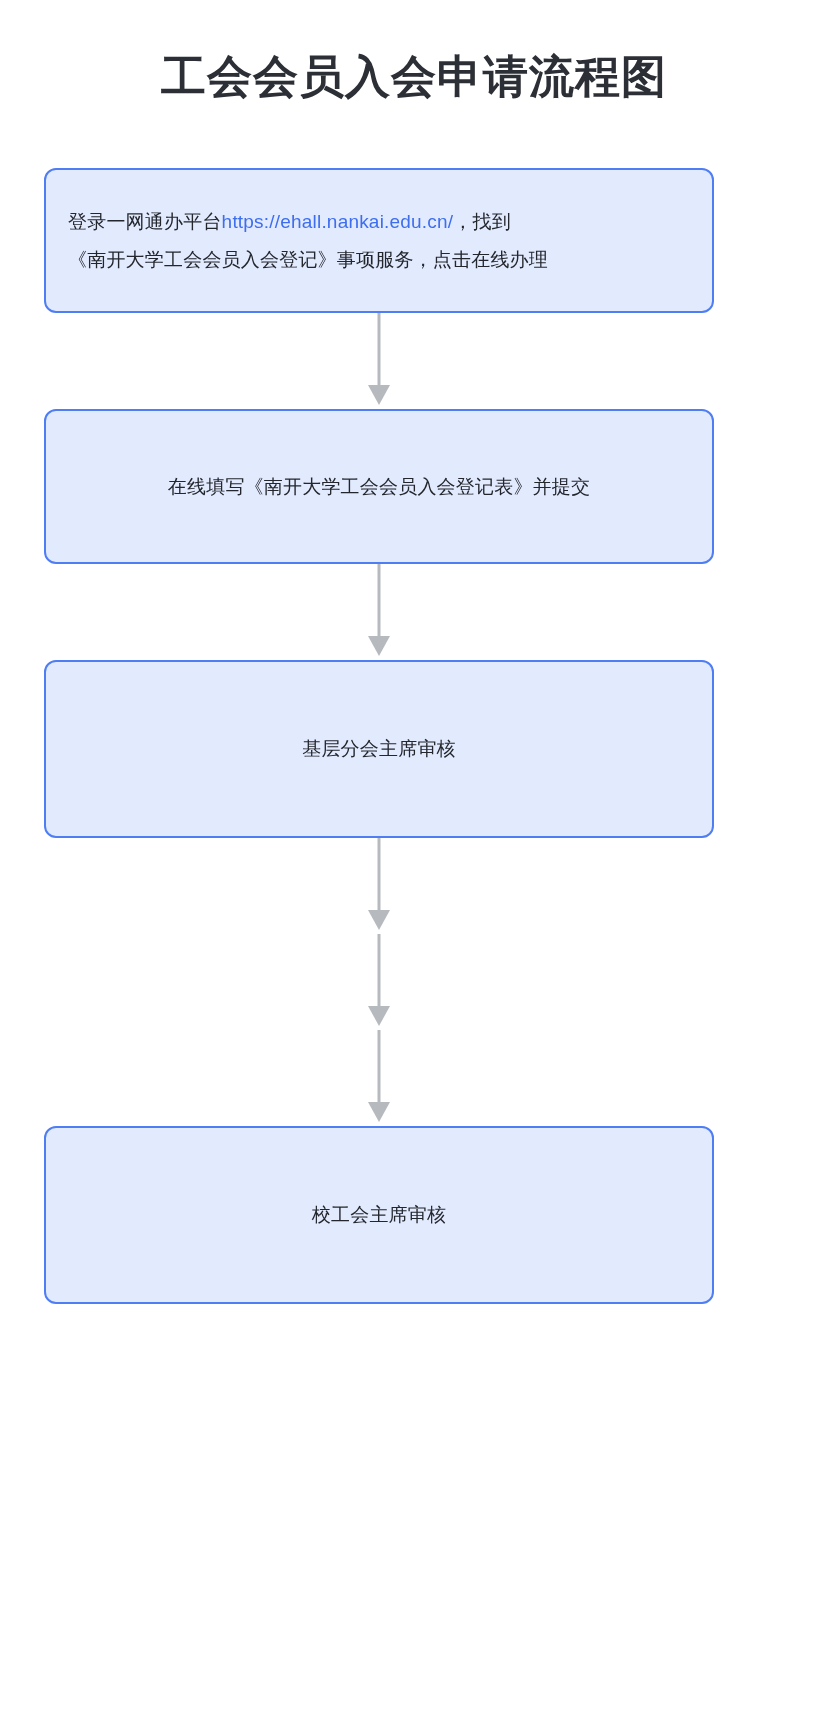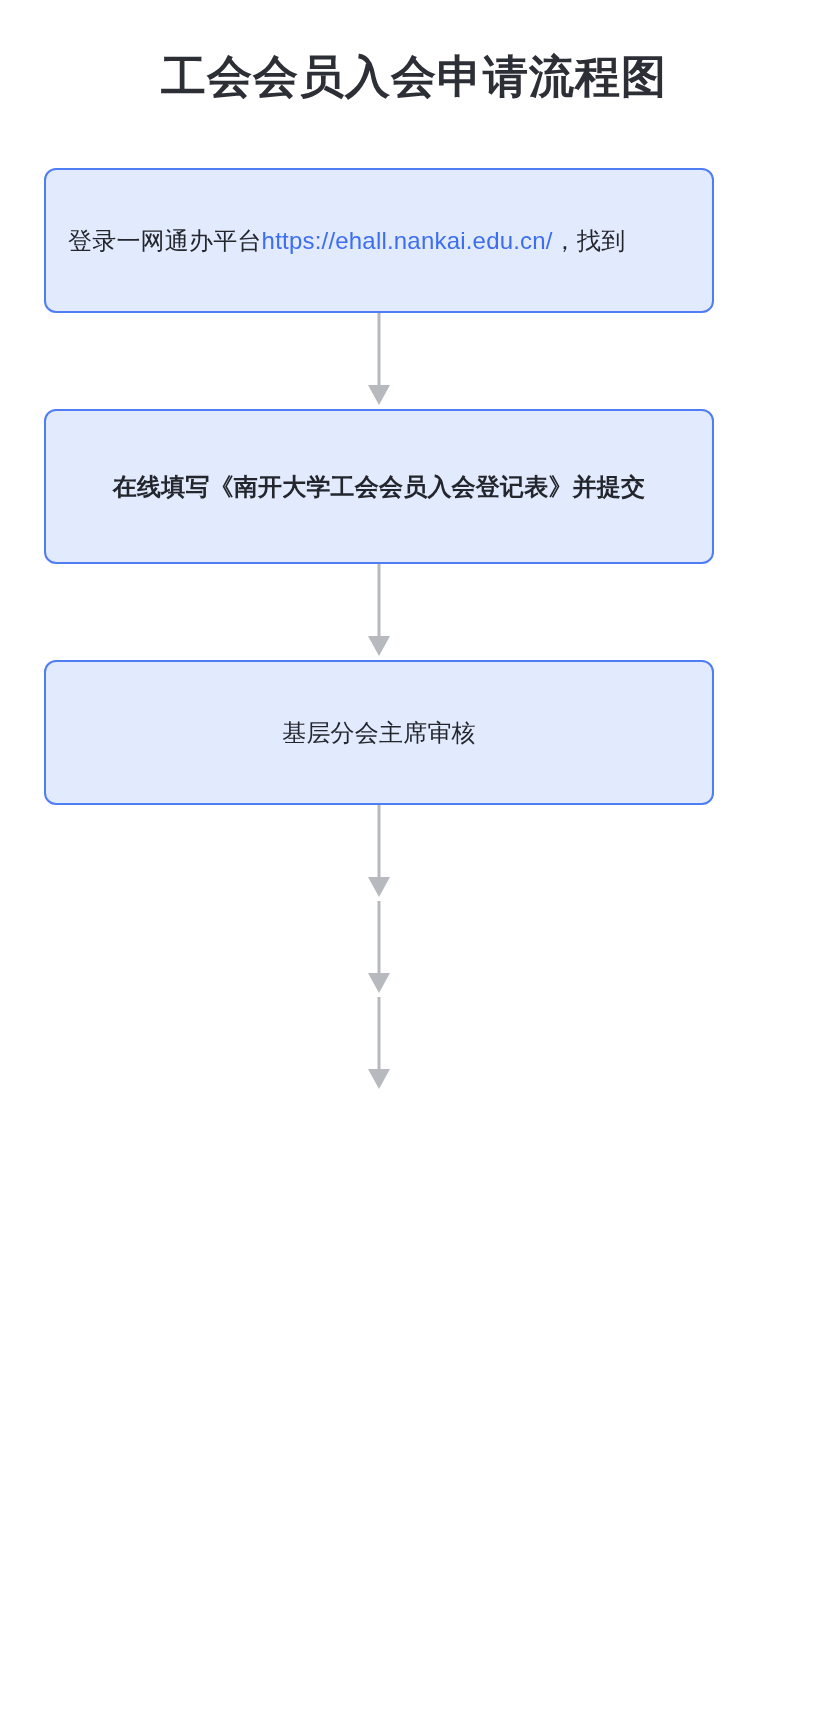--- a/index.html
+++ b/index.html
@@ -46,43 +46,43 @@
     background: #e2eafd;
     border: 2px solid #4f7df4;
     border-radius: 12px;
     display: flex;
     align-items: center;
     justify-content: center;
     padding: 0 18px;
   }
 
   .node-text {
-    font-size: 24px;
+    font-size: 19px;
     line-height: 38px;
     color: #23262d;
     text-align: center;
     letter-spacing: 0.2px;
   }
 
   .node-text .link {
     color: #3d6ef0;
   }
 
   
   .node.tall {
     height: 145px;
   }
   .node.tall .node-text {
     text-align: left;
     width: 100%;
     padding: 0 4px;
   }
 
-  .node.med { height: 155px; font-weight: bold; }
-  .node.std { height: 145px; }
+  .node.med { height: 155px; }
+  .node.std { height: 178px; }
 
   
   .connector {
     width: 670px;
     height: 96px;
     position: relative;
   }
   .connector .shaft {
     position: absolute;
     left: 50%;
@@ -109,20 +109,21 @@
 
 <div class="page">
 
   <div class="title">工会会员入会申请流程图</div>
 
   <div class="flow">
 
     <div class="node tall">
       <div class="node-text">
         <span>登录一网通办平台</span><span class="link">https://ehall.nankai.edu.cn/</span><span>，找到</span><br>
+        <span>《南开大学工会会员入会登记》事项服务，点击在线办理</span>
       </div>
     </div>
 
     <div class="connector">
       <div class="shaft"></div>
       <div class="head"></div>
     </div>
 
     <div class="node med">
       <div class="node-text">在线填写《南开大学工会会员入会登记表》并提交</div>
@@ -147,15 +148,18 @@
       <div class="shaft"></div>
       <div class="head"></div>
     </div>
 
 
     <div class="connector">
       <div class="shaft"></div>
       <div class="head"></div>
     </div>
 
+    <div class="node std">
+      <div class="node-text">校工会主席审核</div>
+    </div>
 
   </div>
 </div>
 
 </body></html>

